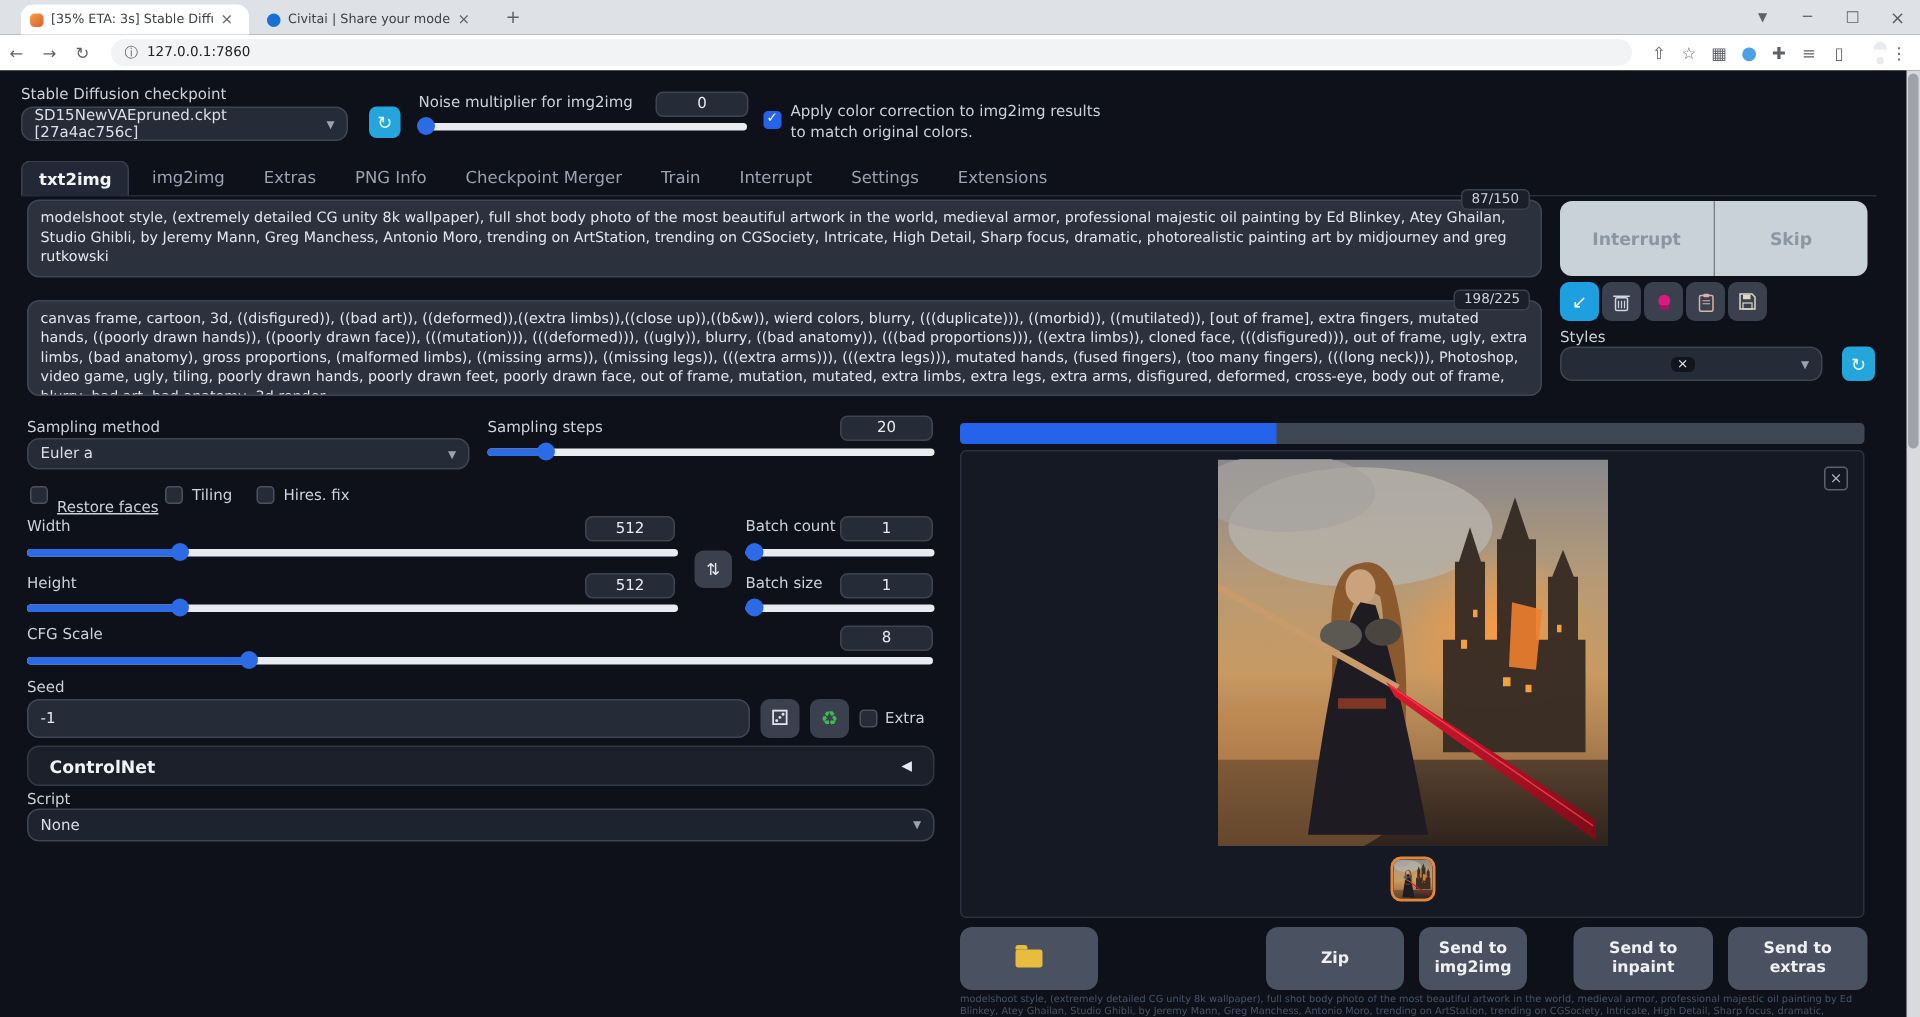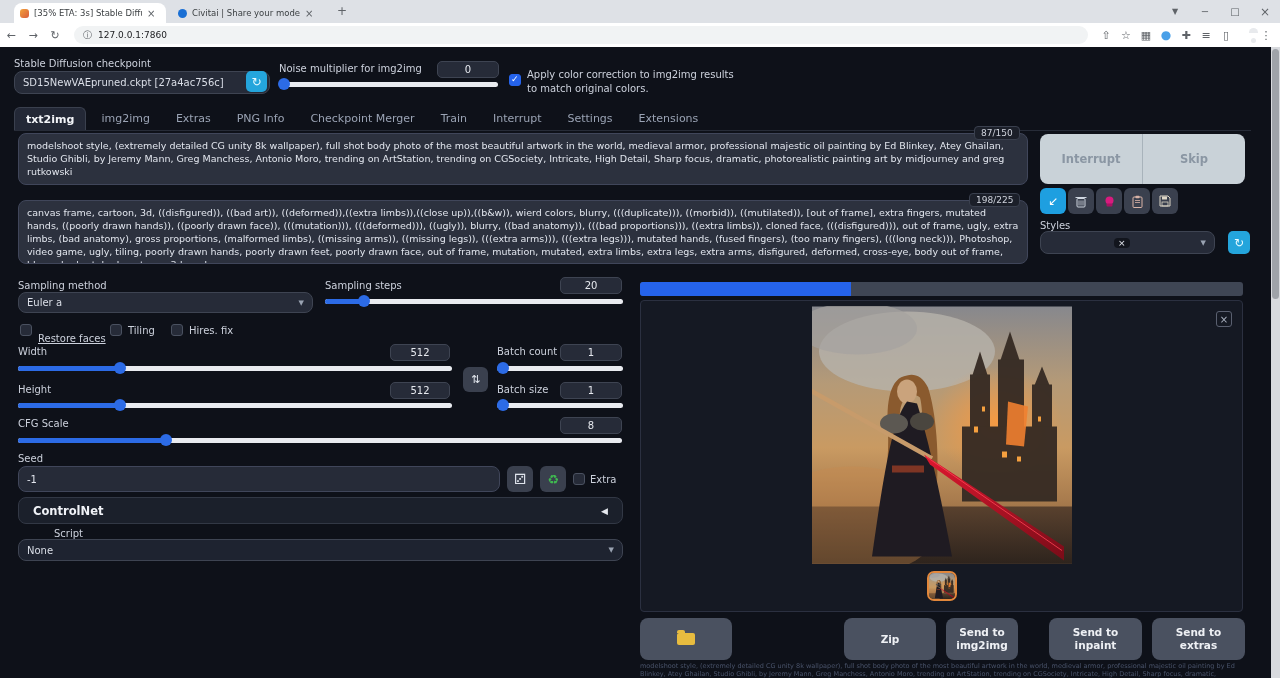--- a/index.html
+++ b/index.html
@@ -111,21 +111,21 @@
     <span class="tb-ico">≡</span>
     <span class="tb-ico">▯</span>
     <span class="tb-ico"><span class="avatar-ico"></span></span>
     <span class="tb-ico" style="margin-right:4px;">⋮</span>
   </div>
 </div>
 
 <div class="app">
 
   <div class="lbl" style="left:14px;top:11px;">Stable Diffusion checkpoint</div>
-  <div class="dd" style="left:14px;top:24px;width:256px;height:23px;">
+  <div class="dd" style="left:14px;top:24px;width:218px;height:23px;">
     <span>SD15NewVAEpruned.ckpt [27a4ac756c]</span>
     <span class="caret">▼</span>
   </div>
   <div class="teal" style="left:246px;top:24px;width:21px;height:21px;">↻</div>
   <div class="lbl" style="left:279px;top:16px;">Noise multiplier for img2img</div>
   <div class="num" style="left:437px;top:14px;width:62px;height:17px;">0</div>
   <div class="slider" style="left:280px;top:31px;width:218px;">
     <div class="track"></div>
       <div class="fill" style="width:2%;"></div>
       <div class="knob" style="left:2%;"></div>
@@ -265,21 +265,21 @@
       <span>♻</span>
     </div>
   <span class="cb" style="left:573px;top:426px;"></span>
   <div class="lbl" style="left:590px;top:427px;">Extra</div>
 
   <div class="accordion" style="left:18px;top:450px;width:605px;height:27px;">
     <span style="font-size:11.5px;font-weight:bold;color:#f0f2f7;">ControlNet</span>
     <span style="margin-left:auto;font-size:9px;color:#e6e9ef;">◀</span>
   </div>
 
-  <div class="lbl" style="left:18px;top:481px;margin-left:36px;">Script</div>
+  <div class="lbl" style="left:18px;top:481px;">Script</div>
   <div class="dd" style="left:18px;top:492px;width:605px;height:22px;background:#1e2330;">
     <span>None</span>
     <span class="caret">▼</span>
   </div>
 
   <div style="position:absolute;left:640px;top:235px;width:603px;height:14px;background:#3f4654;border-radius:3px;overflow:hidden;">
     <div style="position:absolute;left:0;top:0;bottom:0;width:35%;background:#2563eb;display:flex;align-items:center;justify-content:flex-end;padding-right:6px;">
       <span style="font-size:9px;font-weight:bold;color:#fff;white-space:nowrap;margin-top:48px;">35% ETA: 3s</span>
     </div>
   </div>

